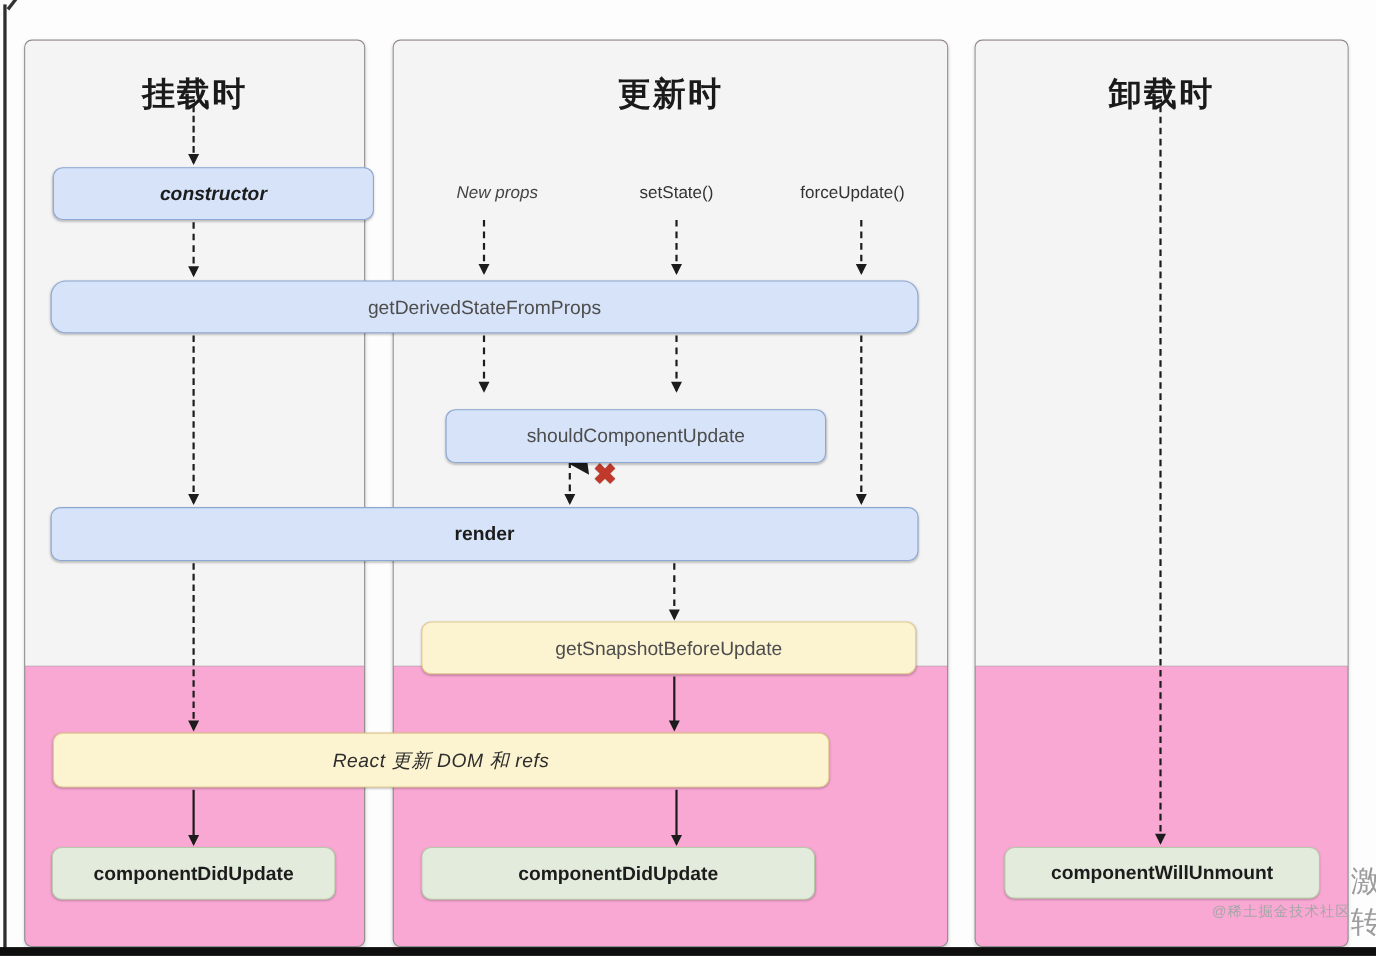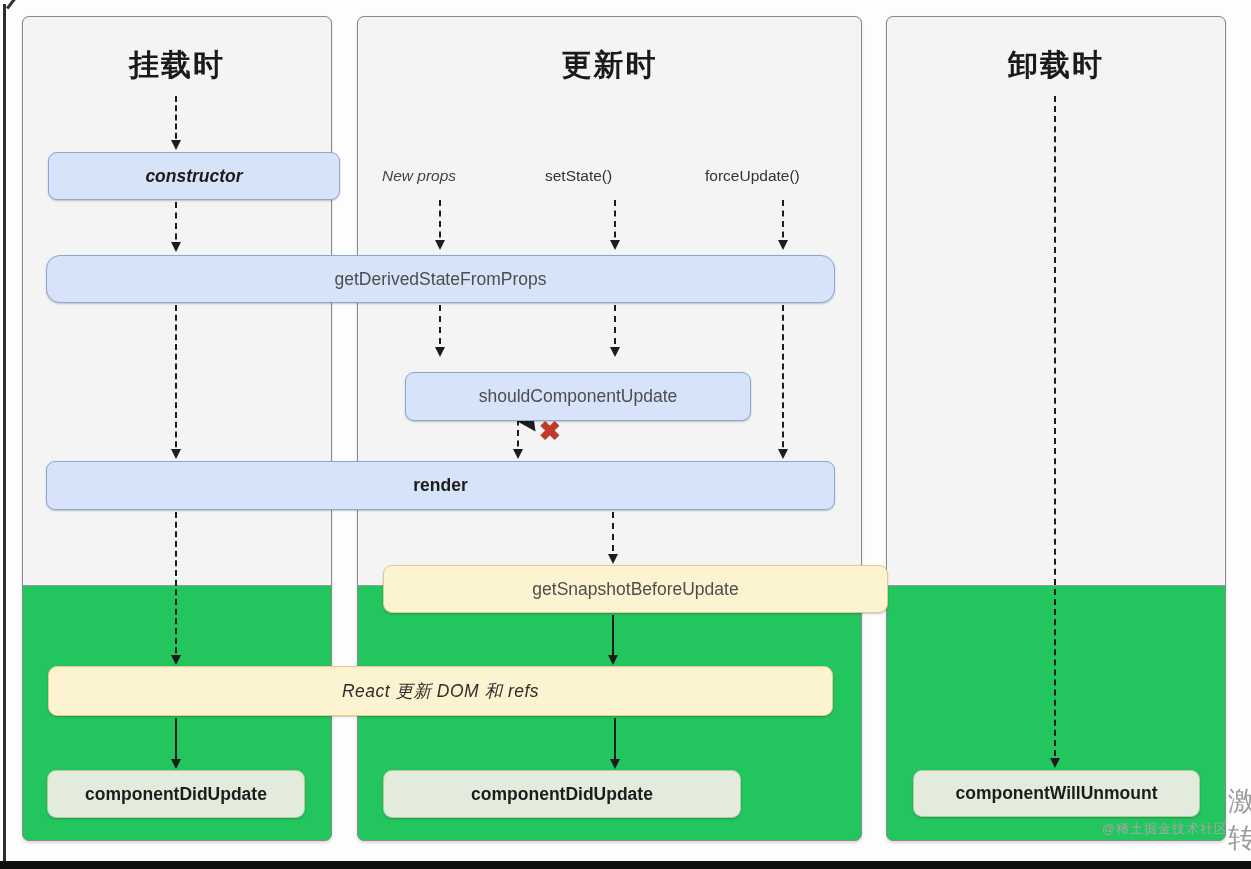--- a/index.html
+++ b/index.html
@@ -7,38 +7,38 @@
     position:relative;width:1251px;height:869px;overflow:hidden;
     background:#fdfdfd;font-family:"Liberation Sans",sans-serif;
     -webkit-font-smoothing:antialiased;
   }
   
   .left-rule{position:absolute;left:3px;top:4px;width:3px;height:858px;background:#2e2e2e;}
   .left-notch{position:absolute;left:10px;top:-4px;width:3px;height:14px;background:#333;transform:rotate(38deg);}
   .bottom-bar{position:absolute;left:0;top:861px;width:1251px;height:8px;background:#0e0e0e;}
   
   .panel{
-    position:absolute;top:16px;height:823px;background:#22c55e;
+    position:absolute;top:36px;height:823px;background:#f9a8d4;
     border:1.6px solid var(--panel-border);border-radius:7px;
     box-shadow:0 2px 3px rgba(0,0,0,.14);
   }
   .panel-mount{left:22px;width:308px;}
   .panel-update{left:357px;width:503px;}
   .panel-unmount{left:886px;width:338px;}
   .phase-zone{
     position:absolute;left:0;top:0;right:0;height:568px;
     background:var(--phase-gray);border-bottom:1px solid #9a9a9a;
     border-radius:6px 6px 0 0;
   }
   .panel-title{
     position:absolute;left:0;right:0;top:28px;text-align:center;
     font-size:30px;font-weight:600;color:#1a1a1a;letter-spacing:2px;
   }
   
-  .trigger{position:absolute;top:167px;width:140px;font-size:15.5px;color:#333;}
+  .trigger{position:absolute;top:167px;width:140px;text-align:center;font-size:15.5px;color:#333;}
   .trigger.italic{font-style:italic;color:#444;}
   
   .arr{position:absolute;width:0;}
   .arr.dashed{border-left:2px dashed var(--arrow);}
   .arr.solid{border-left:2px solid var(--arrow);}
   .arr::after{
     content:"";position:absolute;left:-6px;bottom:-2px;
     border:5px solid transparent;border-bottom:0;border-top:10px solid var(--arrow);
   }
   .reject-svg{position:absolute;left:505px;top:404px;width:70px;height:52px;}
@@ -55,22 +55,22 @@
   .fbox.blue{background:var(--blue-fill);border:1.6px solid var(--blue-border);}
   .fbox.yellow{background:var(--yellow-fill);border:1.6px solid var(--yellow-border);}
   .fbox.green{background:var(--green-fill);border:1.6px solid var(--green-border);}
   .fbox.bold{font-weight:700;color:#1c1c1c;font-size:17.5px;}
   .fbox.thin{font-weight:400;color:#4d4d4d;font-size:17.5px;}
   .fbox.italic{font-style:italic;font-weight:500;color:#2d2d2d;font-size:17.5px;letter-spacing:.5px;}
   .b-constructor{left:48px;top:152px;width:292px;height:48px;font-style:italic;}
   .b-gdsfp{left:46px;top:255px;width:789px;height:48px;border-radius:14px;}
   .b-scu{left:405px;top:357px;width:346px;height:49px;margin-top:15px;}
   .b-render{left:46px;top:461px;width:789px;height:49px;}
-  .b-gsbu{left:383px;top:565px;width:505px;height:48px;}
-  .b-reactdom{left:48px;top:666px;width:785px;height:50px;}
+  .b-gsbu{left:383px;top:565px;width:450px;height:48px;}
+  .b-reactdom{left:48px;top:666px;width:706px;height:50px;}
   .b-cdm{left:47px;top:770px;width:258px;height:48px;}
   .b-cdu{left:383px;top:770px;width:358px;height:48px;}
   .b-cwu{left:913px;top:770px;width:287px;height:47px;}
   
   .credit{
     position:absolute;right:23px;top:820px;font-size:13px;color:#a6a6a6;letter-spacing:1px;
   }
   .clip-chars{
     position:absolute;left:1228px;top:783px;width:23px;height:80px;overflow:hidden;
     font-size:27px;color:#9c9c9c;line-height:37px;white-space:nowrap;

